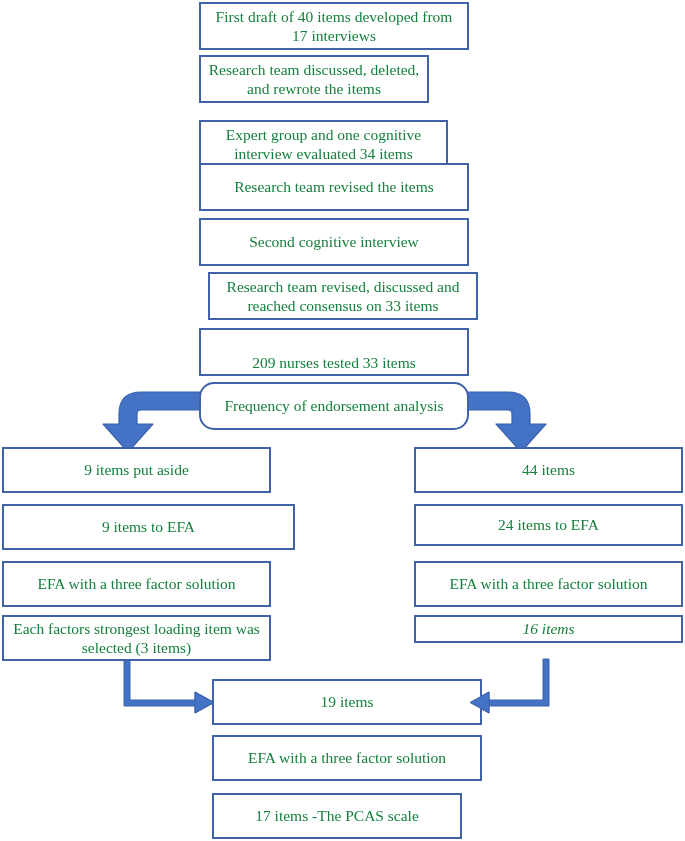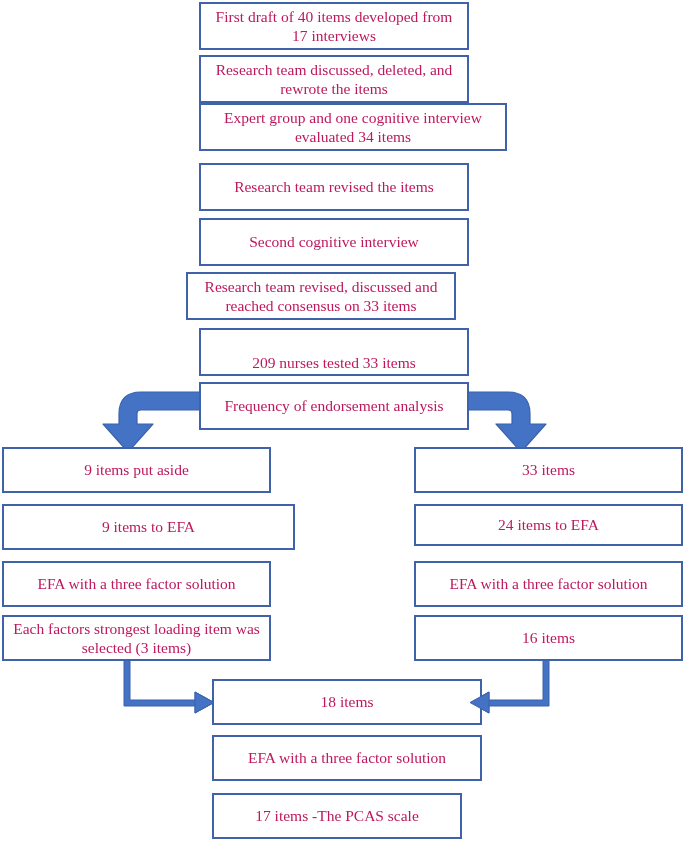--- a/index.html
+++ b/index.html
@@ -19,21 +19,21 @@
   }
   .box {
     position: absolute;
     box-sizing: border-box;
     border: 2px solid #3f62a8;
     background: #ffffff;
     display: flex;
     align-items: center;
     justify-content: center;
     text-align: center;
-    color: #be185d;
+    color: #15803d;
     font-size: 15.5px;
     line-height: 1.24;
     padding: 2px 6px;
     z-index: 3;
   }
   .box-text {
     display: block;
     width: 100%;
   }
   svg.arrows {
@@ -70,82 +70,82 @@
 
     <g>
       <path d="M 543 659 L 543 700 L 489 700 L 489 692 L 470 702.5 L 489 713 L 489 706 L 549 706 L 549 659 Z" fill="#4472C4" stroke="#3a62ab" stroke-width="1" stroke-linejoin="round"></path>
     </g>
   </svg>
 
   <div class="box" style="left:199px; top:2px; width:270px; height:48px;">
     <span class="box-text">First draft of 40 items developed from 17 interviews</span>
   </div>
 
-  <div class="box" style="left:199px; top:55px; width:270px; height:48px;">
+  <div class="box" style="left:199px; top:55px; width:230px; height:48px;">
     <span class="box-text">Research team discussed, deleted, and rewrote the items</span>
   </div>
 
-  <div class="box" style="left:199px; top:103px; width:308px; height:48px;">
+  <div class="box" style="left:199px; top:120px; width:249px; height:48px;">
     <span class="box-text">Expert group and one cognitive interview evaluated 34 items</span>
   </div>
 
   <div class="box" style="left:199px; top:163px; width:270px; height:48px;">
     <span class="box-text">Research team revised the items</span>
   </div>
 
   <div class="box" style="left:199px; top:218px; width:270px; height:48px;">
     <span class="box-text">Second cognitive interview</span>
   </div>
 
-  <div class="box" style="left:186px; top:272px; width:270px; height:48px;">
+  <div class="box" style="left:208px; top:272px; width:270px; height:48px;">
     <span class="box-text">Research team revised, discussed and reached consensus on 33 items</span>
   </div>
 
   <div class="box" style="left:199px; top:328px; width:270px; height:48px;align-items:flex-end;">
     <span class="box-text">209 nurses tested 33 items</span>
   </div>
 
-  <div class="box" style="left:199px; top:382px; width:270px; height:48px;">
+  <div class="box" style="left:199px; top:382px; width:270px; height:48px;border-radius:15px;">
     <span class="box-text">Frequency of endorsement analysis</span>
   </div>
 
   <div class="box" style="left:2px; top:447px; width:269px; height:46px;">
     <span class="box-text">9 items put aside</span>
   </div>
 
   <div class="box" style="left:2px; top:504px; width:293px; height:46px;">
     <span class="box-text">9 items to EFA</span>
   </div>
 
   <div class="box" style="left:2px; top:561px; width:269px; height:46px;">
     <span class="box-text">EFA with a three factor solution</span>
   </div>
 
   <div class="box" style="left:2px; top:615px; width:269px; height:46px;">
     <span class="box-text">Each factors strongest loading item was selected (3 items)</span>
   </div>
 
   <div class="box" style="left:414px; top:447px; width:269px; height:46px;">
-    <span class="box-text">33 items</span>
+    <span class="box-text">44 items</span>
   </div>
 
   <div class="box" style="left:414px; top:504px; width:269px; height:42px;">
     <span class="box-text">24 items to EFA</span>
   </div>
 
   <div class="box" style="left:414px; top:561px; width:269px; height:46px;">
     <span class="box-text">EFA with a three factor solution</span>
   </div>
 
-  <div class="box" style="left:414px; top:615px; width:269px; height:46px;">
+  <div class="box" style="left:414px; top:615px; width:269px; height:28px;font-style:italic;">
     <span class="box-text">16 items</span>
   </div>
 
   <div class="box" style="left:212px; top:679px; width:270px; height:46px;">
-    <span class="box-text">18 items</span>
+    <span class="box-text">19 items</span>
   </div>
 
   <div class="box" style="left:212px; top:735px; width:270px; height:46px;">
     <span class="box-text">EFA with a three factor solution</span>
   </div>
 
   <div class="box" style="left:212px; top:793px; width:250px; height:46px;">
     <span class="box-text">17 items -The PCAS scale</span>
   </div>
 

